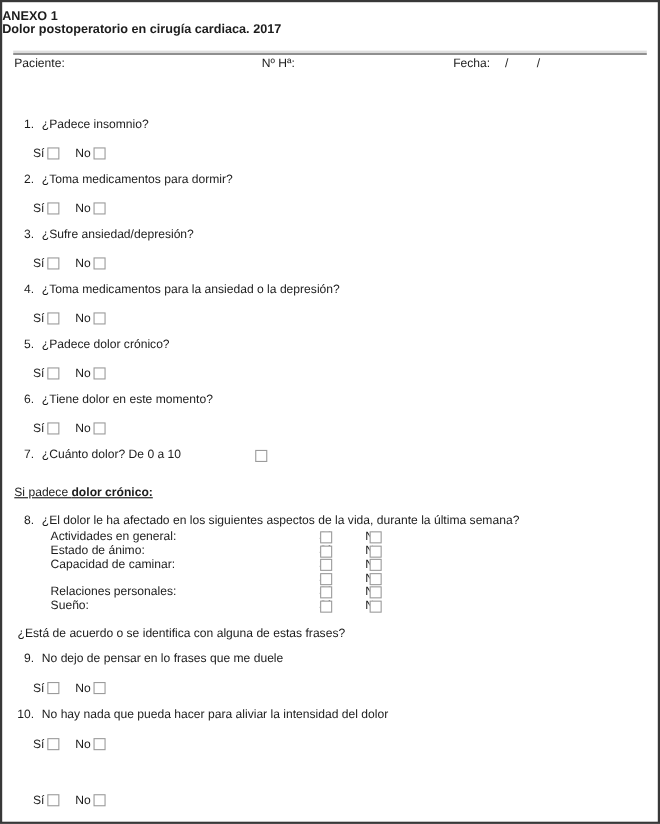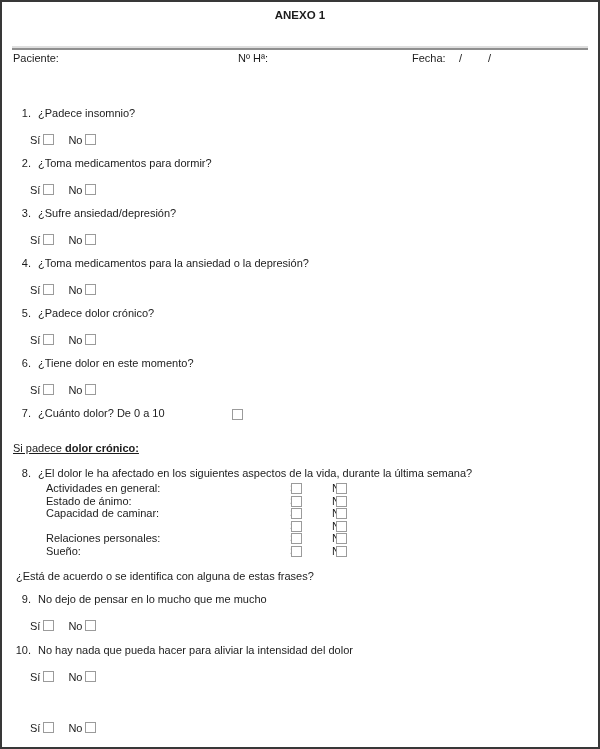--- a/index.html
+++ b/index.html
@@ -7,21 +7,21 @@
   .page {
     position:relative;
     width:600px; height:749px;
     background:#fff;
     border:2px solid #383838;
     font-family:"Liberation Sans", sans-serif;
     font-size:11px;
     color:#1c1c1c;
     overflow:hidden;
   }
-  .hline { position:absolute; left:0; width:100%; text-align:center; font-weight:bold; font-size:11.5px; white-space:nowrap; }
+  .hline { position:absolute; left:0; width:100%; font-weight:bold; font-size:11.5px; white-space:nowrap; }
   .rule {
     position:absolute; left:10px; right:10px; top:44px; height:4px;
     background:linear-gradient(to bottom,#dedede 0%,#dedede 45%,#8f8f8f 45%,#8f8f8f 100%);
   }
   .info span { position:absolute; top:50px; white-space:nowrap; }
   .q { position:absolute; display:flex; white-space:nowrap; }
   .qnum { display:inline-block; width:29px; text-align:right; }
   .qtext { margin-left:7px; }
   .ans { position:absolute; left:28px; display:flex; align-items:center; height:13px; white-space:nowrap; }
   .cb {
@@ -41,20 +41,21 @@
   .q8row .cb { position:absolute; }
   .agree { position:absolute; left:14px; white-space:nowrap; }
   .scale-cb { position:absolute; left:230px; top:407px; margin-left:0; }
 </style>
 </head>
 <body>
 
 <div class="page">
 
   <div class="hline" style="top:7px">ANEXO 1</div>
+  <div class="hline" style="top:19px">Dolor postoperatorio en cirugía cardiaca. 2017</div>
   <div class="rule"></div>
 
   <div class="info">
     <span style="left:11px">Paciente:</span>
     <span style="left:236px">Nº Hª:</span>
     <span style="left:410px">Fecha:</span>
     <span style="left:457px">/</span>
     <span style="left:486px">/</span>
   </div>
 
@@ -178,21 +179,21 @@
     <span class="ysl">Sí</span>
       <span class="cb ycb"></span>
     <span class="nsl">No</span>
       <span class="cb ncb"></span>
   </div>
 
   <div class="agree" style="top:568px">¿Está de acuerdo o se identifica con alguna de estas frases?</div>
 
   <div class="q" style="top:591px">
     <span class="qnum">9.</span>
-    <span class="qtext">No dejo de pensar en lo mucho que me mucho</span>
+    <span class="qtext">No dejo de pensar en lo frases que me duele</span>
   </div>
   <div class="ans" style="top:617px">
     <span>Sí</span>
       <span class="cb"></span>
     <span class="no-lbl">No</span>
       <span class="cb"></span>
   </div>
 
   <div class="q" style="top:642px">
     <span class="qnum">10.</span>

